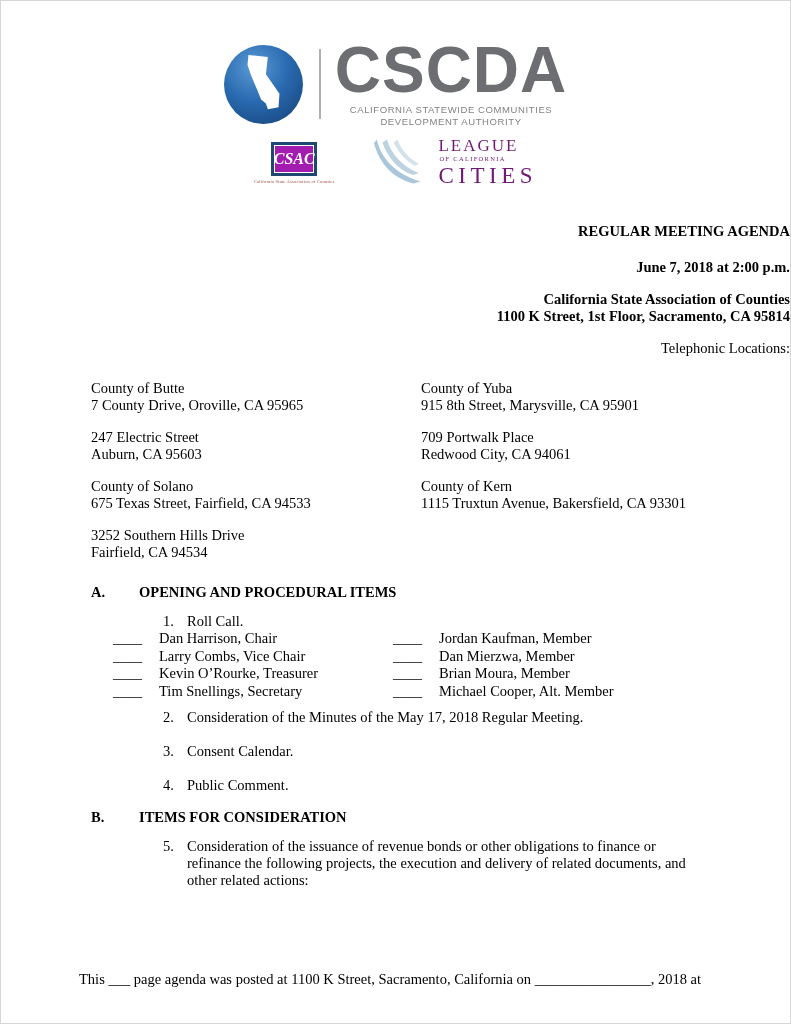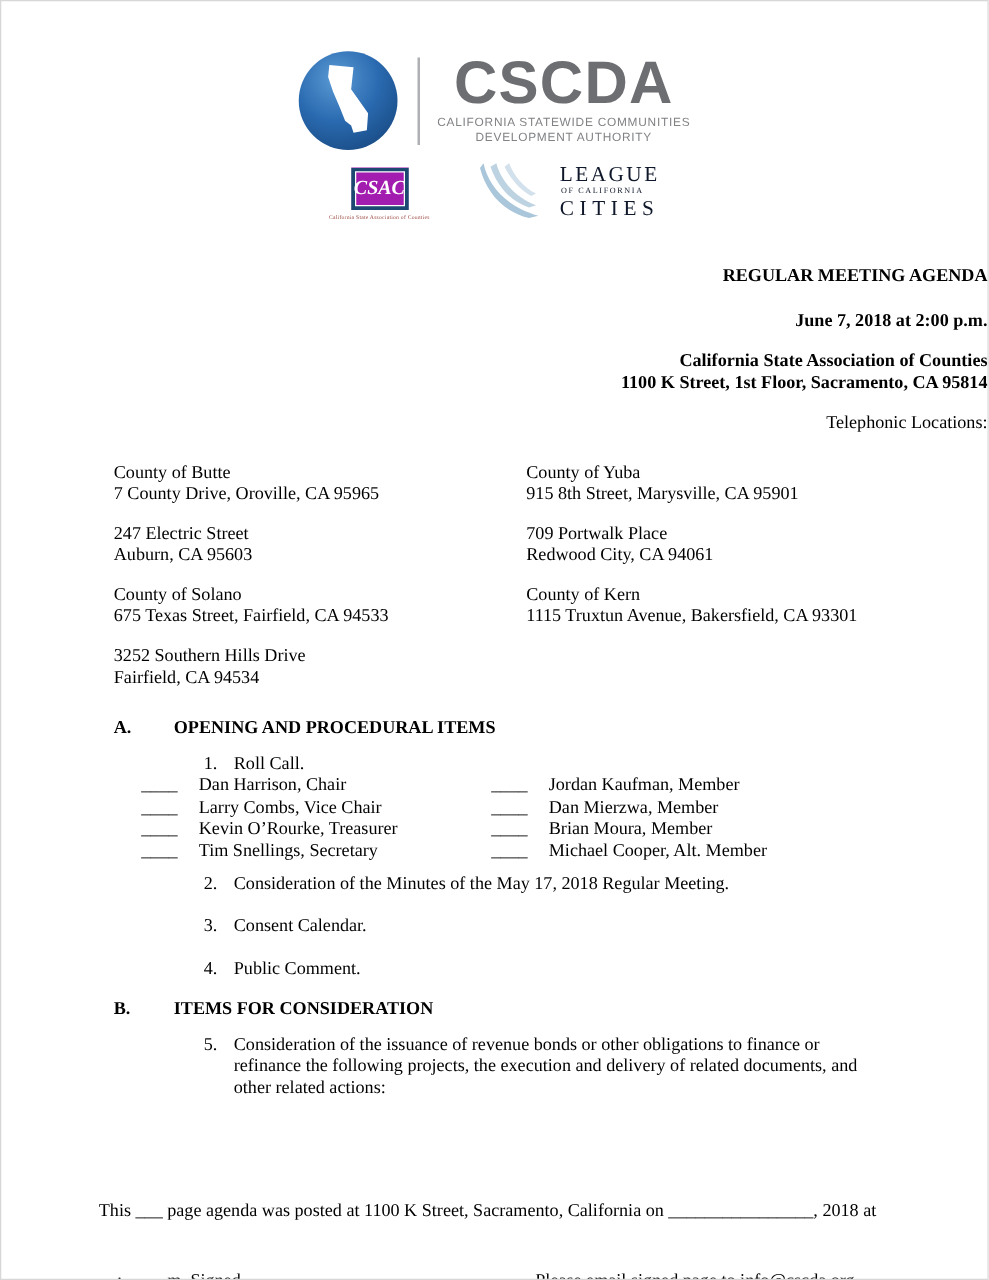--- a/index.html
+++ b/index.html
@@ -15,41 +15,41 @@
   .globe {
     width:79px; height:79px; border-radius:50%;
     background: radial-gradient(circle at 38% 28%, #5b9bd5 0%, #2a6ab0 45%, #123f73 100%);
     display:flex; align-items:center; justify-content:center;
   }
   .globe svg { width:42px; height:62px; }
   .logo-divider { width:2px; height:70px; background:#aeb0b3; margin:0 14px 0 16px; }
   .cscda-text { display:flex; flex-direction:column; align-items:center; }
   .cscda-acronym {
     font-family:"Liberation Sans", sans-serif; font-weight:bold;
-    font-size:48px; line-height:0.92; color:#6d6e71; letter-spacing:1px;
+    font-size:64px; line-height:0.92; color:#6d6e71; letter-spacing:1px;
   }
   .cscda-tagline {
     font-family:"Liberation Sans", sans-serif; font-size:9.5px; color:#808285;
     letter-spacing:0.6px; margin-top:4px; text-align:center; line-height:1.25;
   }
   .logos-row2 { margin-top:9px; display:flex; justify-content:center; align-items:flex-start; gap:40px; }
   .csac-block { display:flex; flex-direction:column; align-items:center; margin-top:5px; }
   .csac-box {
     width:46px; height:34px; background:#a21caf;
     box-shadow: inset 0 0 0 3px #1d4872, inset 0 0 0 4px #ffffff;
     color:#fff; font-style:italic; font-weight:bold; font-size:16px;
     display:flex; align-items:center; justify-content:center;
   }
   .csac-caption { font-size:4.5px; color:#9c4a42; margin-top:3px; letter-spacing:0.2px; }
   .league-block { display:flex; align-items:center; gap:8px; }
   .league-block svg { width:56px; height:48px; }
-  .league-text { color:#0f172a; }
+  .league-text { color:#701a75; }
   .league-l1 { font-size:17px; letter-spacing:2px; line-height:1; }
   .league-l2 { font-size:6.5px; letter-spacing:1.3px; margin:2px 0 2px 1px; line-height:1; }
-  .league-l3 { font-size:17px; letter-spacing:4.5px; line-height:1; }
+  .league-l3 { font-size:23px; letter-spacing:4.5px; line-height:1; }
   
   .center-block { text-align:right; line-height:17px; }
   .mtg-title { margin-top:36px; font-weight:bold; }
   .mtg-datetime { margin-top:19px; font-weight:bold; }
   .mtg-venue { margin-top:15px; font-weight:bold; }
   .telephonic { margin-top:15px;margin-left:44px; }
   
   .locations { margin:23px 0 0 90px; display:grid; grid-template-columns:330px auto; row-gap:15px; line-height:17px; }
   
   .sec-heading { display:flex; font-weight:bold; line-height:17px; margin-left:90px; }

